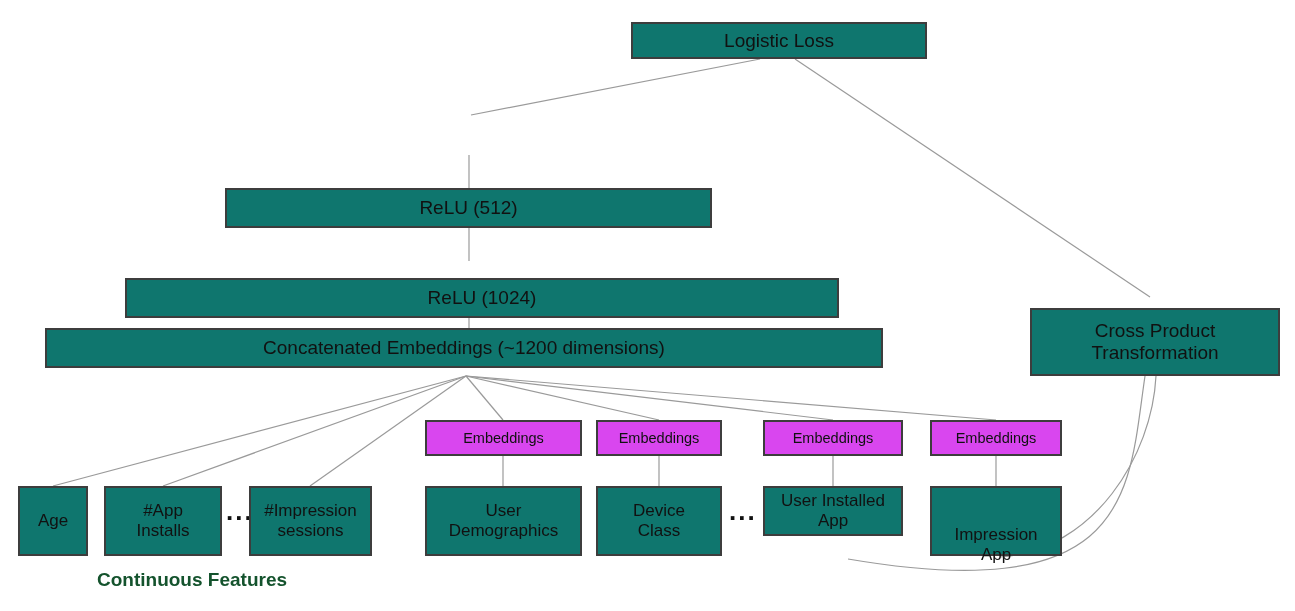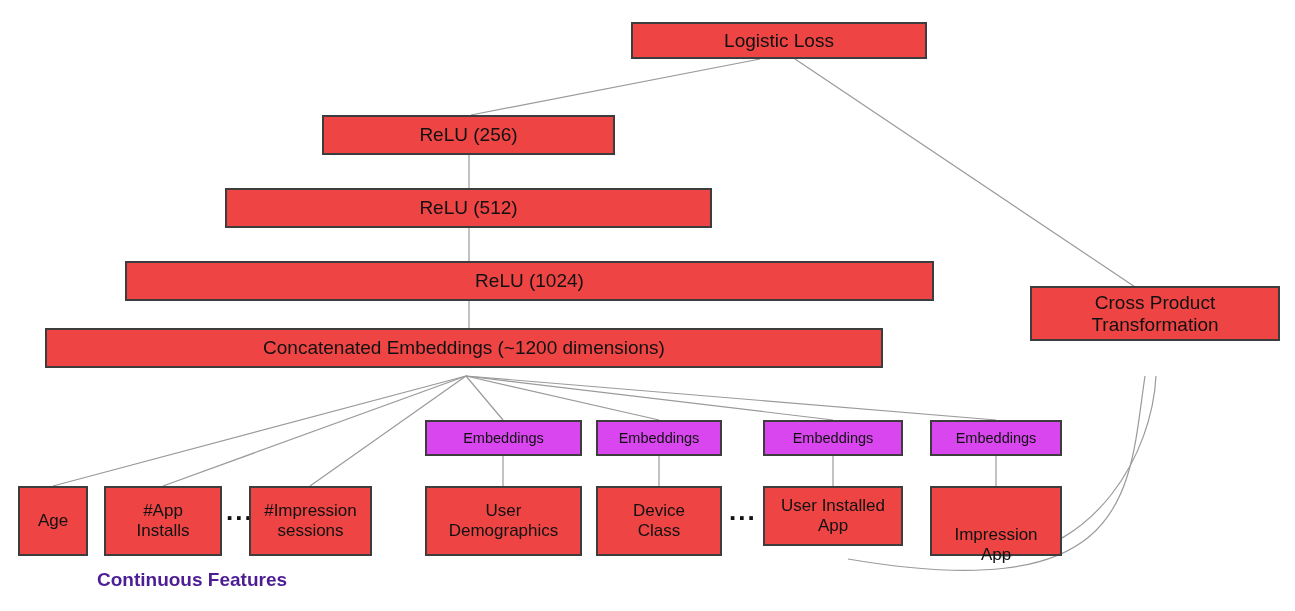--- a/index.html
+++ b/index.html
@@ -8,42 +8,42 @@
     width:1295px;height:611px;
     background:#ffffff;
     font-family:"Liberation Sans", sans-serif;
     color:#111111;
     overflow:hidden;
   }
   svg.edges{position:absolute;left:0;top:0;}
   svg.edges line, svg.edges path{stroke:#9a9a9a;stroke-width:1.2;fill:none;}
   .box{
     position:absolute;
-    background:#ef4444;
+    background:#0f766e;
     border:2px solid #3d3d3d;
     box-sizing:border-box;
     display:flex;align-items:center;justify-content:center;
     text-align:center;
     font-size:19px;line-height:1.15;
   }
   .box.small{font-size:17px;}
   .box.emb{background:#d946ef;font-size:14.5px;}
   .mw60{max-width:62px;display:inline-block;}
   .mw90{max-width:92px;display:inline-block;margin-top:48px;}
   .mw110{max-width:112px;display:inline-block;}
   .mw120{max-width:122px;display:inline-block;}
   .mw150{max-width:152px;display:inline-block;}
   .ellipsis{
     position:absolute;
     font-size:26px;font-weight:bold;letter-spacing:2px;
     color:#111111;
   }
   .group-label{
     position:absolute;
-    font-size:19px;font-weight:bold;color:#4c1d95;
+    font-size:19px;font-weight:bold;color:#14532d;
   }
 </style>
 </head>
 <body>
 
 <div class="canvas">
 
   <svg class="edges" width="1295" height="611">
     <line x1="760" y1="59" x2="471" y2="115"></line>
     <line x1="795" y1="59" x2="1150" y2="297"></line>
@@ -62,37 +62,34 @@
     <line x1="833" y1="456" x2="833" y2="486"></line>
     <line x1="996" y1="456" x2="996" y2="486"></line>
     <path d="M1145,376 C1128,490 1135,608 848,559"></path>
     <path d="M1156,376 C1152,455 1095,550 1000,557"></path>
   </svg>
 
   <div class="box" style="left:631px;top:22px;width:296px;height:37px">
     <span>Logistic Loss</span>
   </div>
 
-  <div class="box" style="left:322px;top:115px;width:293px;height:40px">
-    <span>ReLU (256)</span>
-  </div>
 
   <div class="box" style="left:225px;top:188px;width:487px;height:40px">
     <span>ReLU (512)</span>
   </div>
 
-  <div class="box" style="left:125px;top:261px;width:809px;height:40px">
+  <div class="box" style="left:125px;top:278px;width:714px;height:40px">
     <span>ReLU (1024)</span>
   </div>
 
   <div class="box" style="left:45px;top:328px;width:838px;height:40px">
     <span>Concatenated Embeddings (~1200 dimensions)</span>
   </div>
 
-  <div class="box" style="left:1030px;top:286px;width:250px;height:55px">
+  <div class="box" style="left:1030px;top:308px;width:250px;height:68px">
     <span class="mw150">Cross Product Transformation</span>
   </div>
 
   <div class="box emb" style="left:425px;top:420px;width:157px;height:36px">
     <span>Embeddings</span>
   </div>
   <div class="box emb" style="left:596px;top:420px;width:126px;height:36px">
     <span>Embeddings</span>
   </div>
   <div class="box emb" style="left:763px;top:420px;width:140px;height:36px">
@@ -112,21 +109,21 @@
   <div class="box small" style="left:249px;top:486px;width:123px;height:70px">
     <span class="mw110">#Impression sessions</span>
   </div>
   <div class="box small" style="left:596px;top:486px;width:126px;height:70px">
     <span class="mw60">Device Class</span>
   </div>
   <div class="box small" style="left:425px;top:486px;width:157px;height:70px">
     <span class="mw120">User Demographics</span>
   </div>
   <div class="ellipsis" style="left:729px;top:496px">...</div>
-  <div class="box small" style="left:763px;top:486px;width:140px;height:60px">
+  <div class="box small" style="left:763px;top:486px;width:140px;height:50px">
     <span class="mw110">User Installed App</span>
   </div>
   <div class="box small" style="left:930px;top:486px;width:132px;height:70px">
     <span class="mw90">Impression App</span>
   </div>
 
   <div class="group-label" style="left:97px;top:569px">Continuous Features</div>
 
 </div>
 

